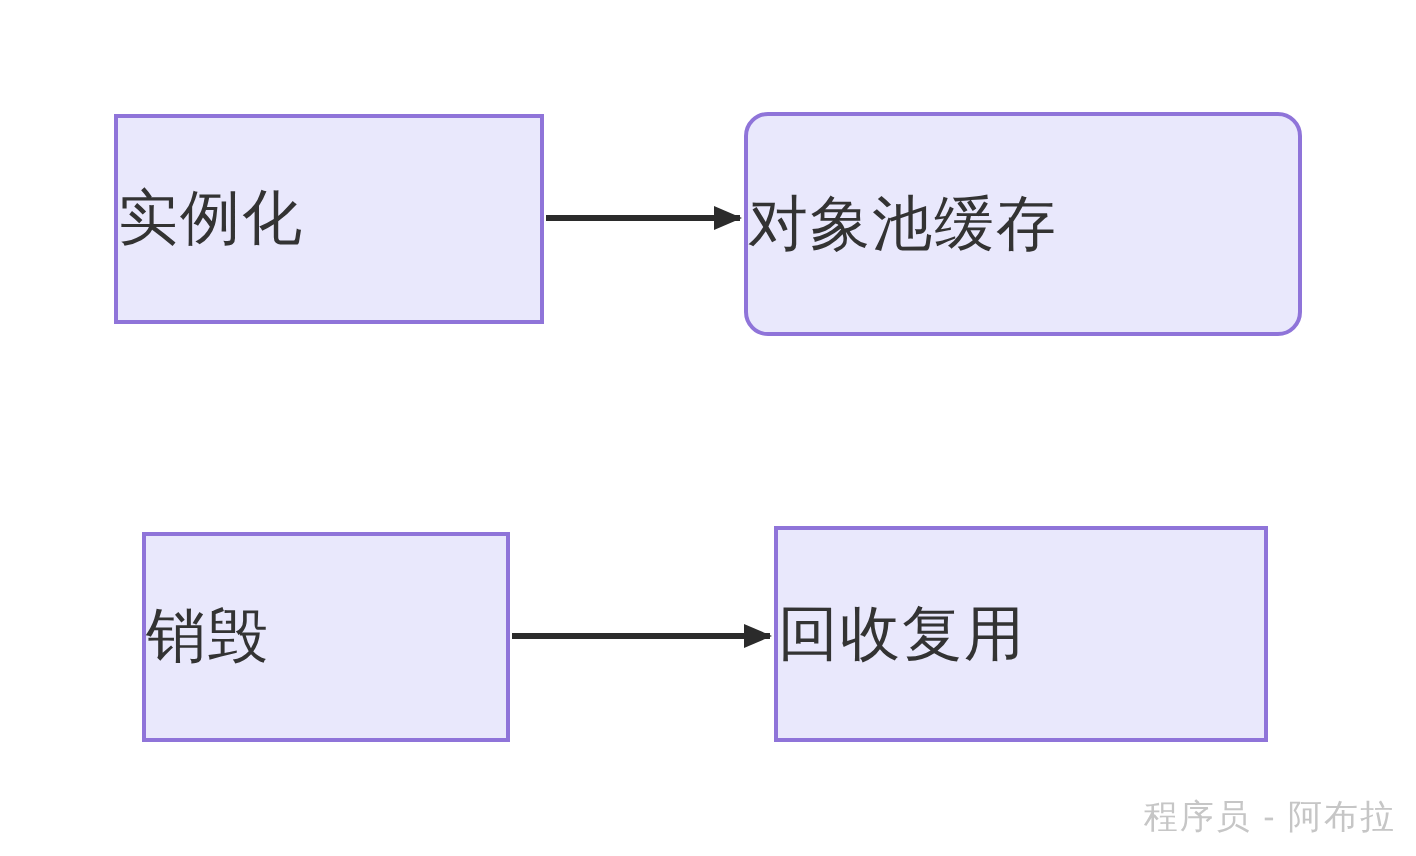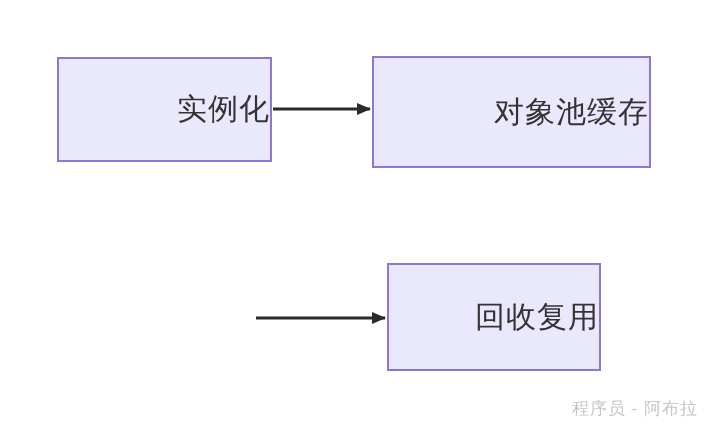--- a/index.html
+++ b/index.html
@@ -17,27 +17,27 @@
   }
   .node {
     position: absolute;
     box-sizing: border-box;
     background: var(--node-fill, #e9e8fc);
     border: 2px solid var(--node-border, #8f74d9);
     color: var(--text-color, #333333);
     font-size: 30px;
     display: flex;
     align-items: center;
-    justify-content: flex-end;
+    justify-content: flex-start;
     letter-spacing: 1px;
   }
   .node-1 { left: 57px;  top: 57px;  width: 215px; height: 105px; }
-  .node-2 { left: 372px; top: 56px;  width: 279px; height: 112px; }
+  .node-2 { left: 372px; top: 56px;  width: 279px; height: 112px; border-radius: 12px; }
   .node-3 { left: 71px;  top: 266px; width: 184px; height: 105px; }
-  .node-4 { left: 387px; top: 263px; width: 214px; height: 108px; }
+  .node-4 { left: 387px; top: 263px; width: 247px; height: 108px; }
   .edges {
     position: absolute;
     left: 0; top: 0;
     width: 708px;
     height: 428px;
     pointer-events: none;
   }
   .edge-line {
     stroke: var(--arrow-color, #2b2b2b);
     stroke-width: 3;
@@ -72,20 +72,23 @@
   </svg>
 
   <div class="node node-1">
     <span>实例化</span>
   </div>
 
   <div class="node node-2">
     <span>对象池缓存</span>
   </div>
 
+  <div class="node node-3">
+    <span>销毁</span>
+  </div>
 
   <div class="node node-4">
     <span>回收复用</span>
   </div>
 
   <div class="watermark">程序员 - 阿布拉</div>
 
 </div>
 
 </body></html>

